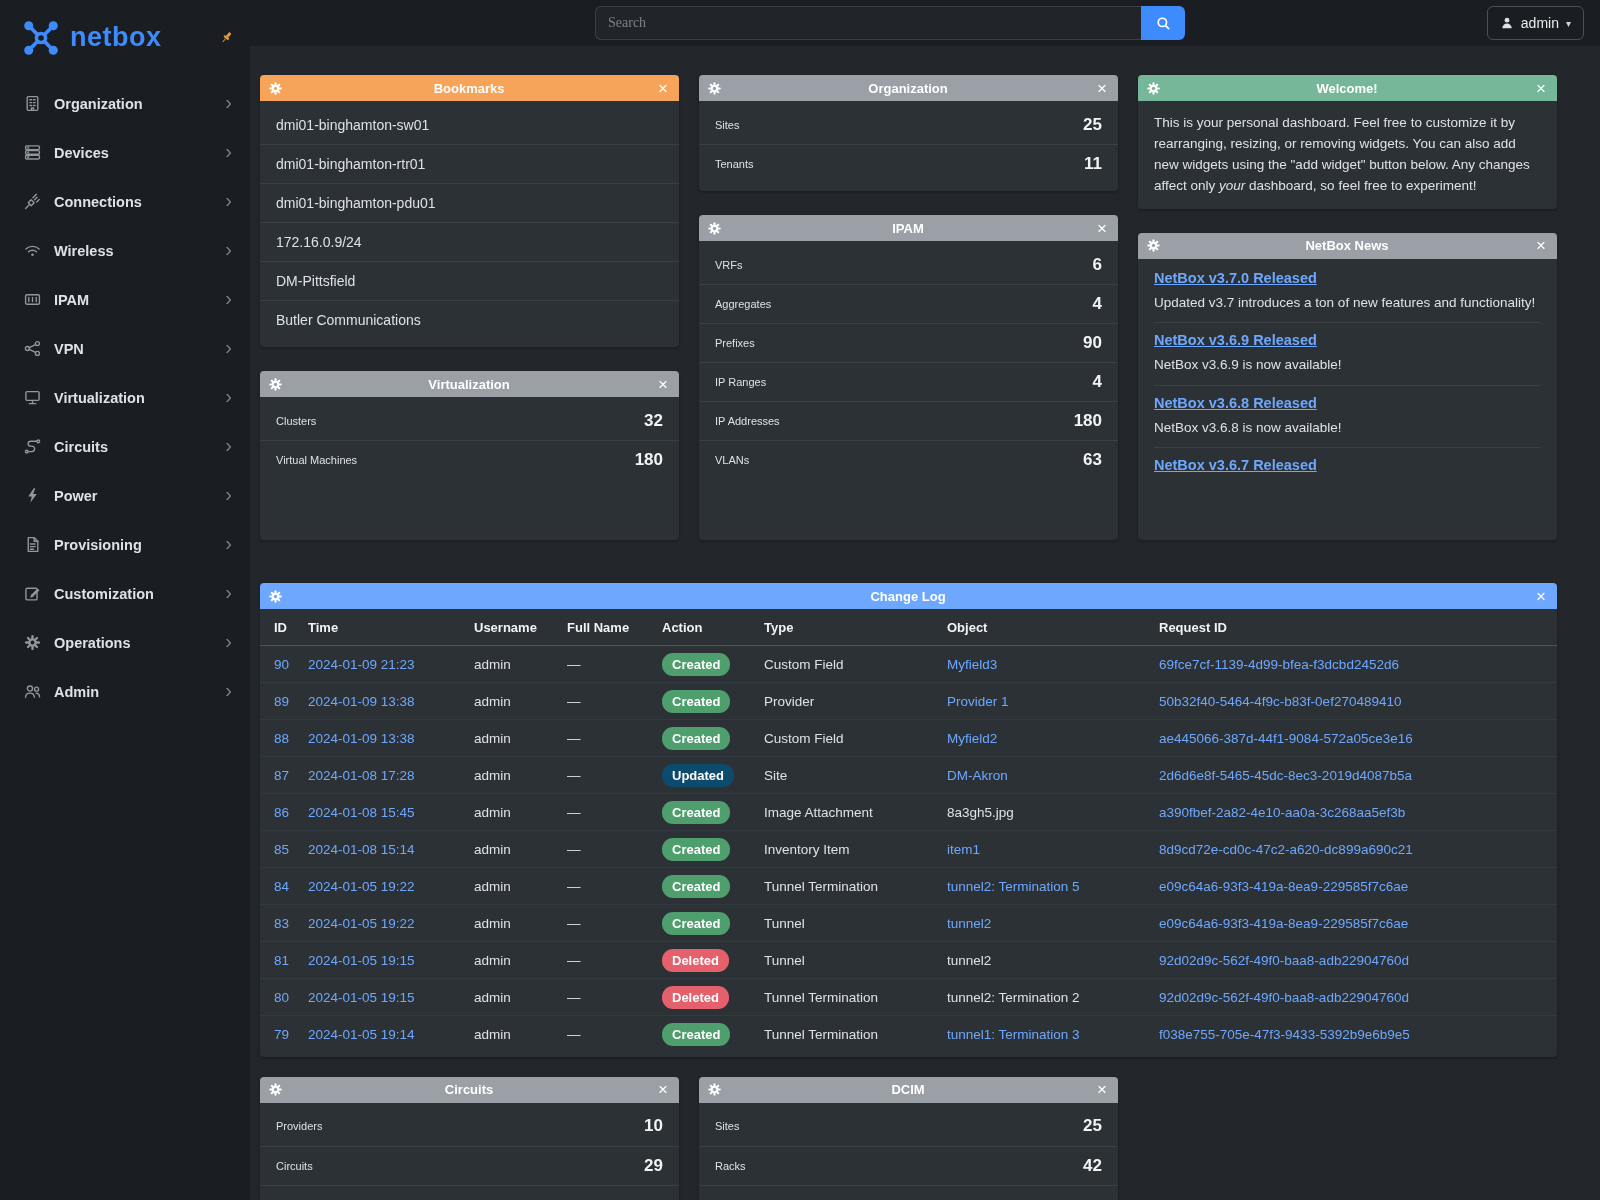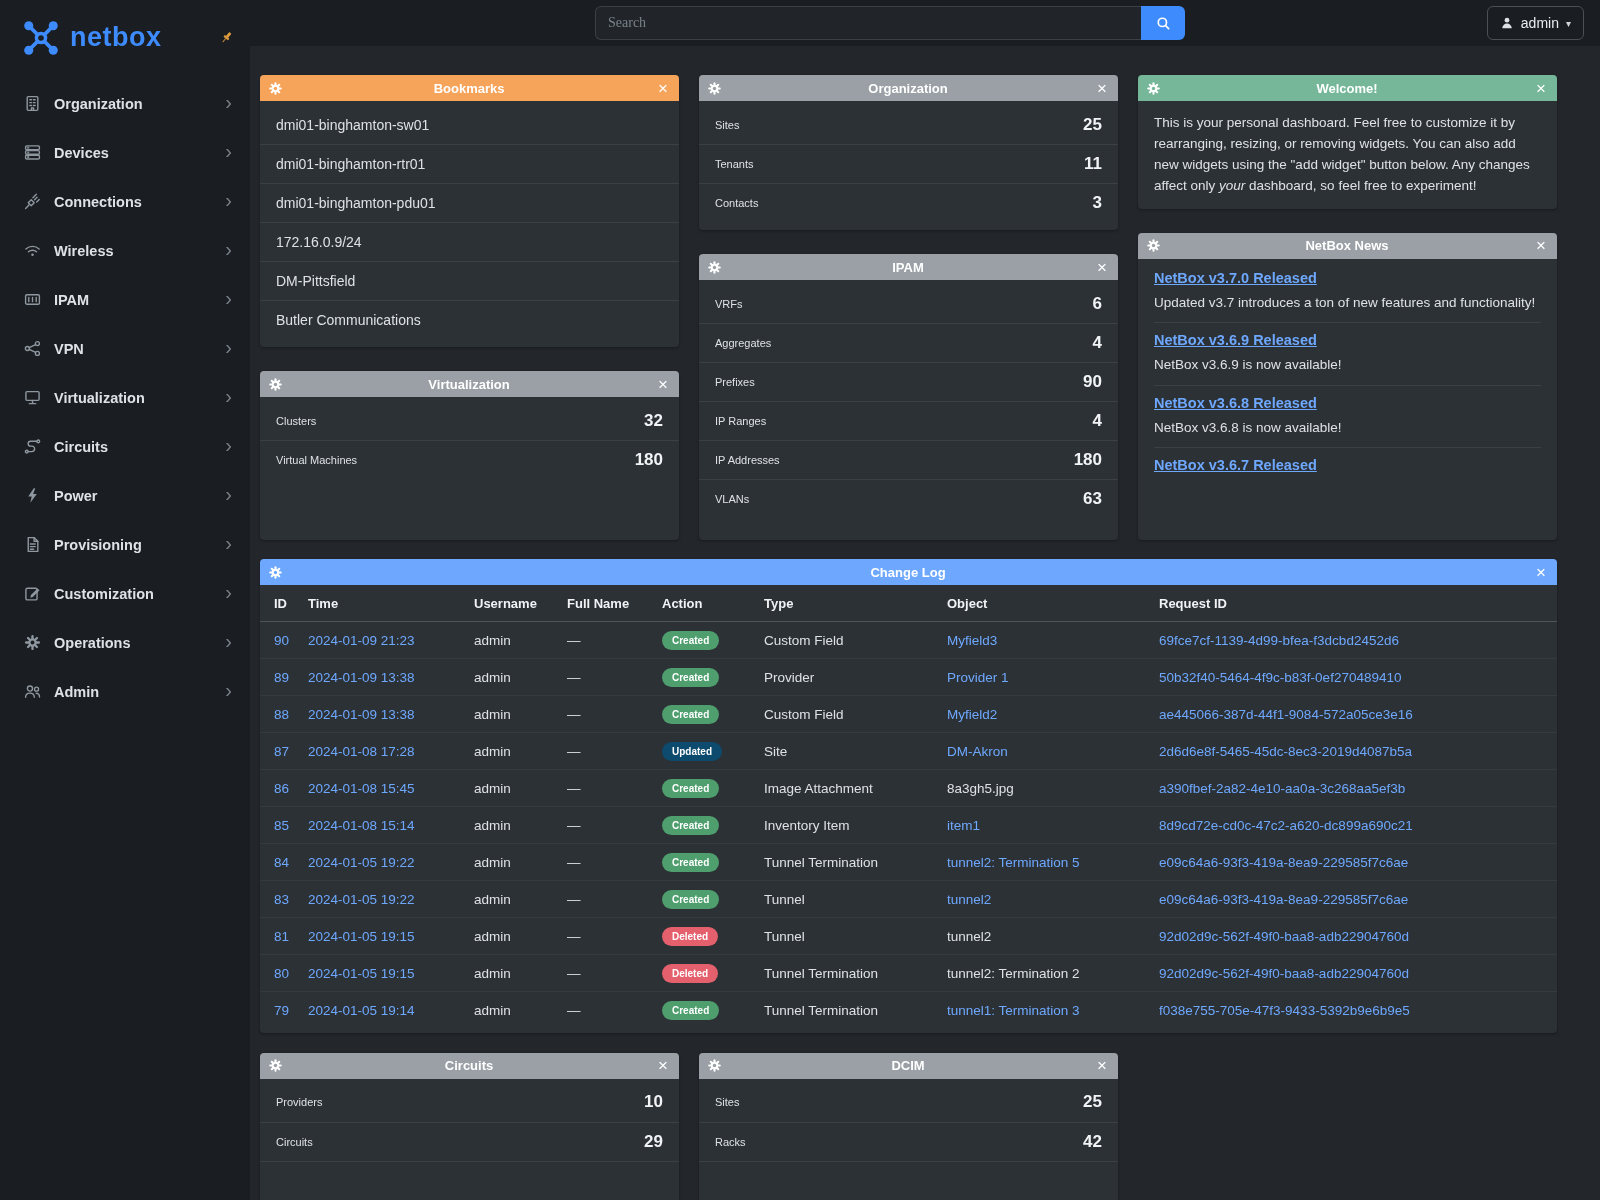--- a/index.html
+++ b/index.html
@@ -67,33 +67,33 @@
 
   .welcome-body{padding:12px 16px;font-size:13.5px;line-height:1.55;color:#dee2e6}
 
   .news-body{padding:2px 16px 8px 16px}
   .news-item{padding:9px 0 10px 0}
   .news-item + .news-item{border-top:1px solid #3a4046}
   .news-title{color:#6ea8fe;font-weight:700;font-size:14.5px;text-decoration:underline;cursor:pointer;display:inline-block}
   .news-text{margin-top:7px;font-size:13.5px;line-height:1.45;color:#dee2e6}
 
   
-  .cl-card{margin-top:19px}
+  .cl-card{margin-top:43px}
   .cl-body{padding:0 0 4px 0}
   table{width:100%;border-collapse:collapse;font-size:13.5px}
   th{font-weight:700;text-align:left;padding:11px 8px 10px 8px;border-bottom:1px solid #4d545b;
     font-size:13px;color:#f1f3f5;white-space:nowrap}
   td{padding:0 8px;height:37px;border-top:1px solid #343a41;white-space:nowrap}
   tbody tr:first-child td{border-top:none}
   th:first-child,td:first-child{padding-left:14px}
   .lnk{color:#6ea8fe;cursor:pointer}
   .req{}
   .obj{color:#6ea8fe;cursor:pointer}
   .obj[data-link="false"]{color:#dee2e6;cursor:default;text-decoration:none}
-  .badge{display:inline-block;padding:4px 10px;border-radius:11px;font-size:10px;font-weight:700;color:#fff}
+  .badge{display:inline-block;padding:4px 10px;border-radius:11px;font-size:13px;font-weight:700;color:#fff}
   .badge[data-variant="created"]{background:#4f9e6e}
   .badge[data-variant="updated"]{background:#0c4a6e}
   .badge[data-variant="deleted"]{background:#e4606d}
 
   svg{display:block}
   .icon-stroke{stroke:#8f98a0;fill:none;stroke-width:1.3;stroke-linecap:round;stroke-linejoin:round}
 </style>
 </head>
 <body>
 
@@ -405,24 +405,20 @@
         </div>
         <div class="card-body">
           <div class="stat-row">
             <span class="stat-label">Sites</span>
             <span class="stat-value">25</span>
           </div>
           <div class="stat-row">
             <span class="stat-label">Tenants</span>
             <span class="stat-value">11</span>
           </div>
-          <div class="stat-row">
-            <span class="stat-label">Contacts</span>
-            <span class="stat-value">3</span>
-          </div>
         </div>
       </div>
 
       <div class="card">
         <div class="card-header hd-gray">
           <span class="gear">
             <svg viewBox="0 0 16 16" width="13" height="13">
                 <g stroke="#fff" stroke-width="2.6" stroke-linecap="round">
                   <line x1="8" y1="1.5" x2="8" y2="14.5"></line>
                   <line x1="1.5" y1="8" x2="14.5" y2="8"></line>

